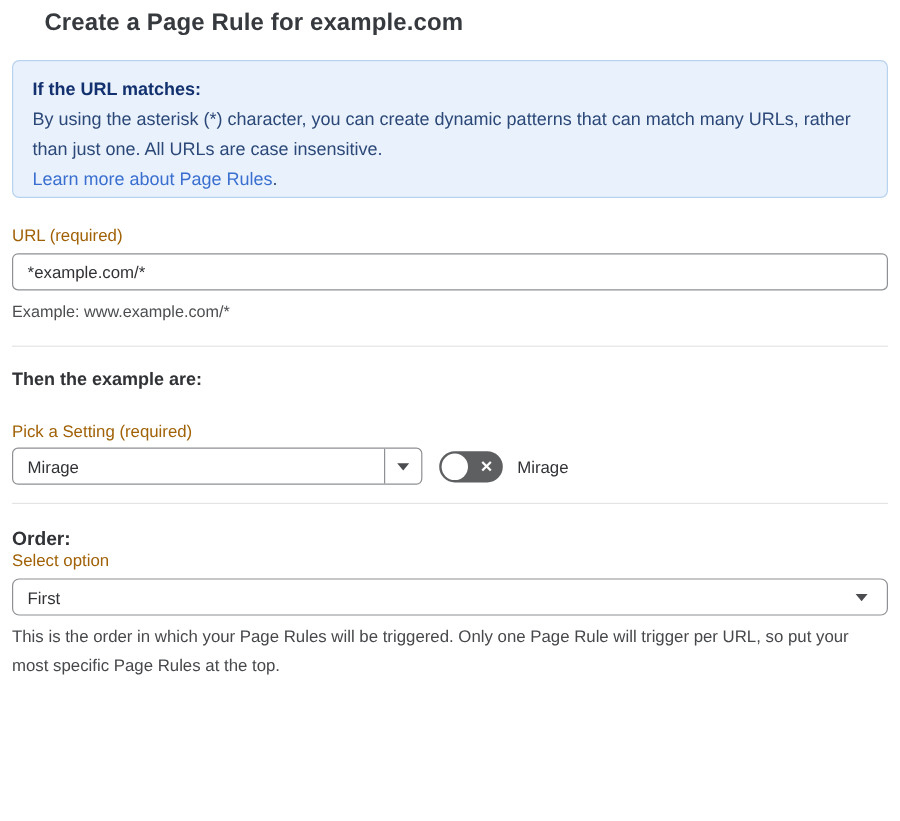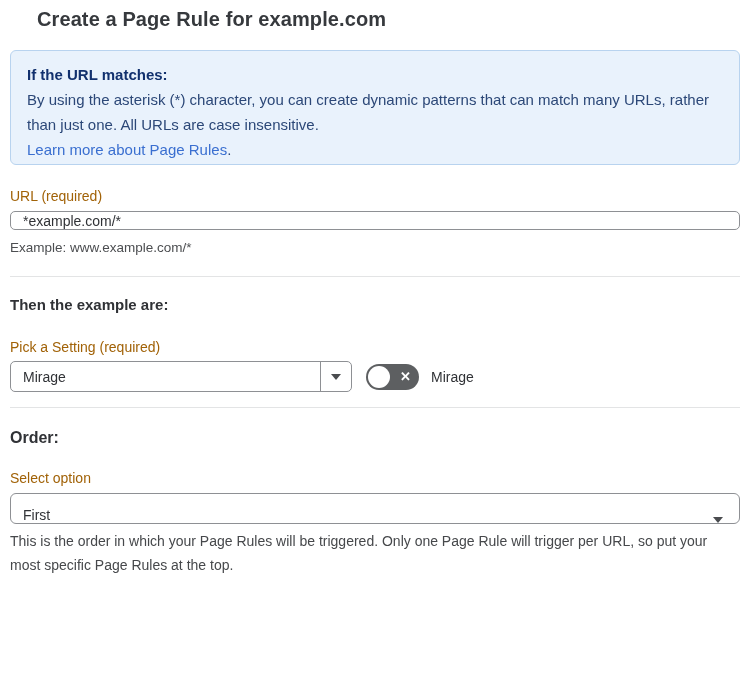--- a/index.html
+++ b/index.html
@@ -49,21 +49,21 @@
   .helper-text {
     font-size: 13.5px;
     color: #4c4e51;
     line-height: 22px;
   }
 
   
   .text-input {
     display: block;
     width: 730px;
-    height: 19px;
+    height: 31px;
     border: 1px solid #8e9094;
     border-radius: 5px;
     padding: 0 12px;
     font-size: 14px;
     color: #303236;
     font-family: "Liberation Sans", sans-serif;
     background: #ffffff;
     outline: none;
   }
 
@@ -169,21 +169,21 @@
 
   
   .select-box {
     margin-top: 7px;
     width: 730px;
     height: 31px;
     border: 1px solid #8e9094;
     border-radius: 6px;
     background: #ffffff;
     display: flex;
-    align-items: flex-end;
+    align-items: center;
     justify-content: space-between;
     padding: 0 16px 0 12px;
     font-size: 14px;
     color: #303236;
     cursor: pointer;
   }
 
   .order-help {
     margin-top: 5px;
     font-size: 14px;
@@ -194,21 +194,21 @@
 
   
   .mt-url-label { margin-top: 23px; }
   .mt-input { margin-top: 7px; }
   .mt-example { margin-top: 7px; }
   .mt-div1 { margin-top: 17px; }
   .mt-then { margin-top: 19px; }
   .mt-pick { margin-top: 26px; }
   .mt-div2 { margin-top: 15px; }
   .mt-order { margin-top: 21px; }
-  .mt-selectlabel { margin-top: 23px; }
+  .mt-selectlabel { }
 </style>
 </head>
 <body>
 
 <div class="page">
 
   <h1 class="page-title">Create a Page Rule for example.com</h1>
 
   <div class="info-box">
     <div class="info-heading">If the URL matches:</div>

